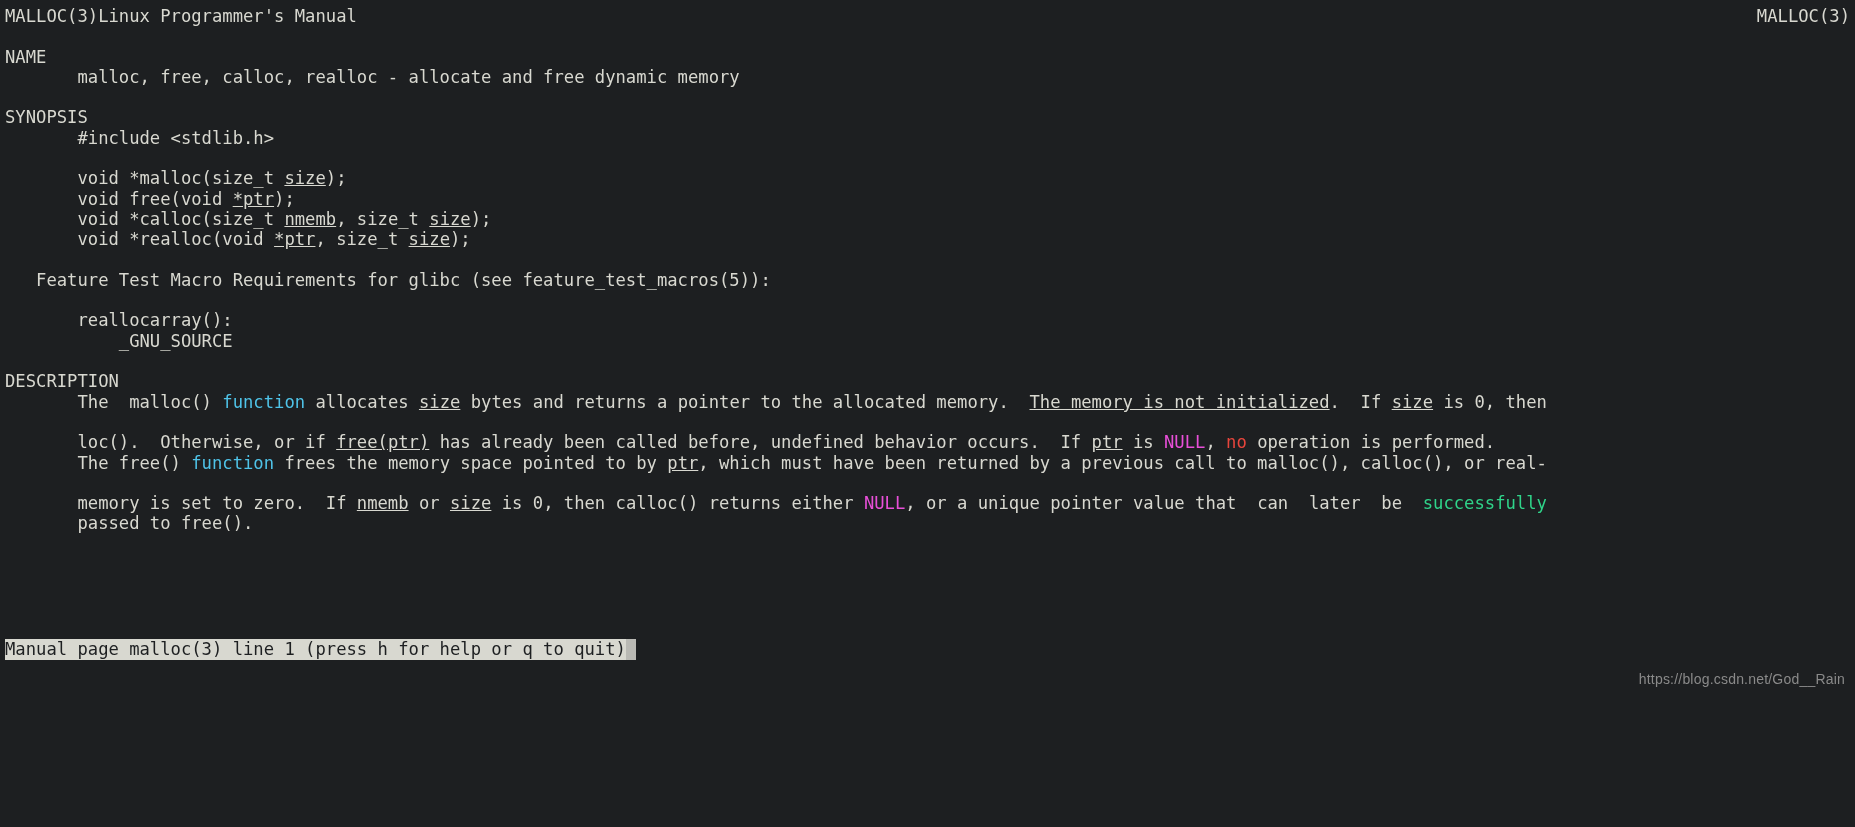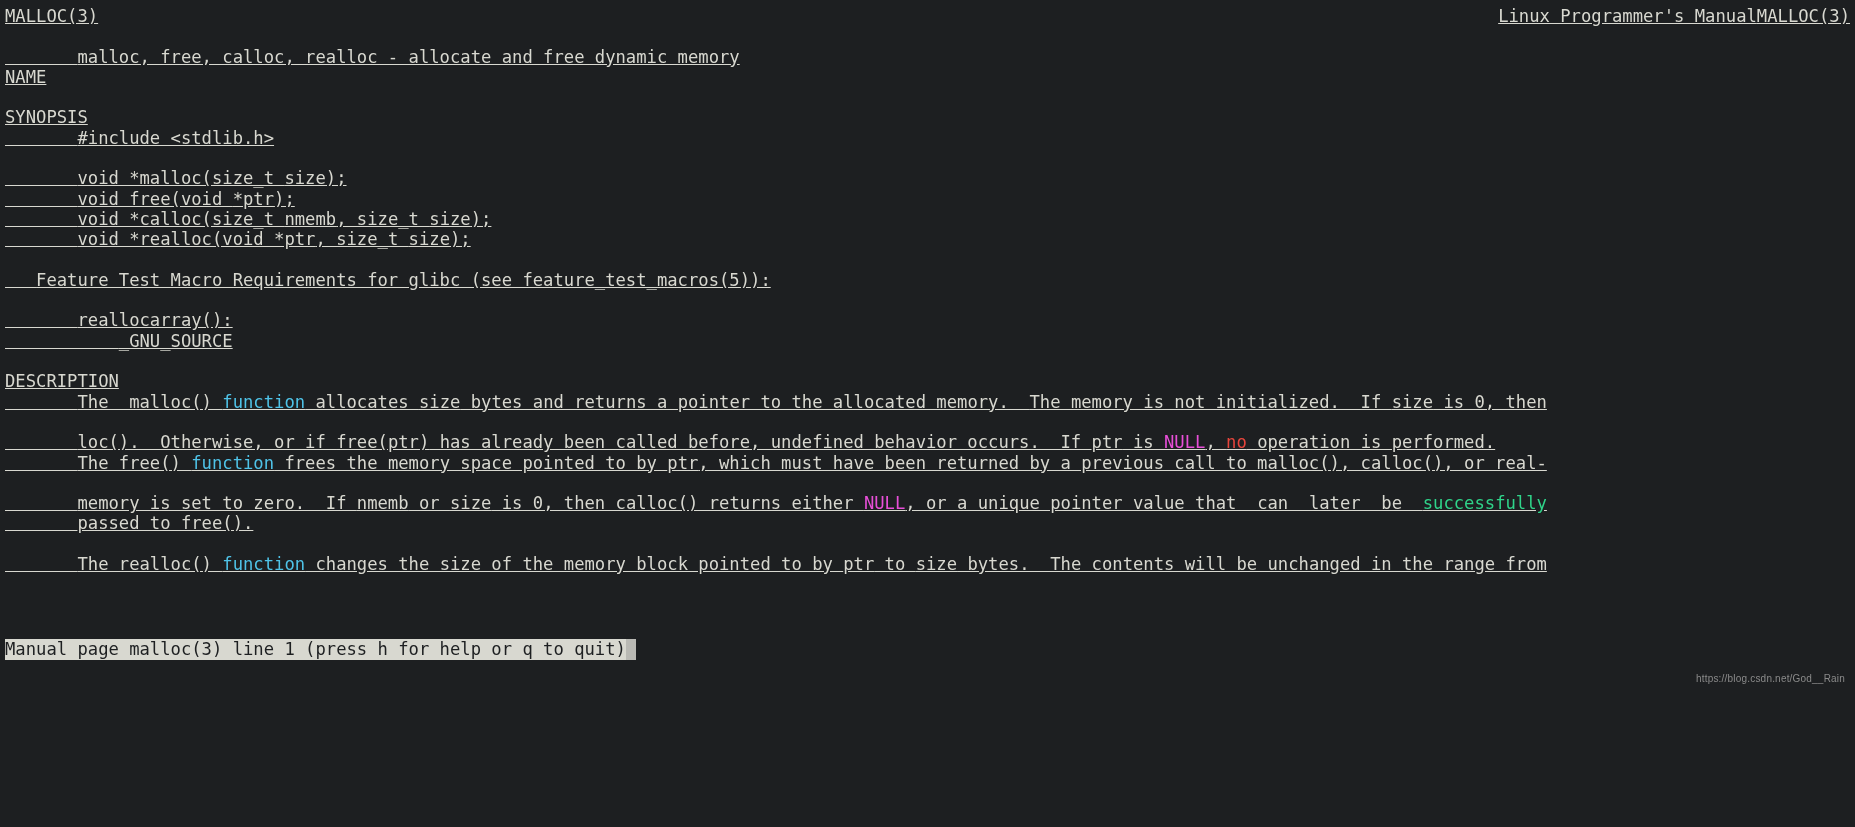--- a/index.html
+++ b/index.html
@@ -12,40 +12,39 @@
     width: 1855px;
     height: 693px;
     background: #1d1f21;
     color: #d8d8d0;
     font-family: "DejaVu Sans Mono", "Liberation Mono", monospace;
     font-size: 17.2px;
     line-height: 20.3px;
     overflow: hidden;
     box-sizing: border-box;
     padding: 6px 0 0 0;
-    text-decoration: underline;
     -webkit-font-smoothing: antialiased;
   }
   .row {
     white-space: pre;
     padding-left: 5px;
     height: 20.3px;
   }
   .blank { height: 20.3px; }
 
   
   .hdr {
     display: flex;
     white-space: pre;
     padding-left: 5px;
     padding-right: 5px;
     height: 20.3px;
   }
   .hdr .left  { flex: 0 0 auto; }
-  .hdr .mid   { flex: 1 1 auto; text-align: right; }
+  .hdr .mid   { flex: 1 1 auto; text-align: left; }
   .hdr .right { flex: 0 0 auto; }
 
   .u   { text-decoration: underline; }
   .cyan    { color: #4fc3e8; }
   .magenta { color: #e84fd8; }
   .green   { color: #2fd48a; }
   .red     { color: #e8453c; }
 
   #statusbar {
     position: absolute;
@@ -65,39 +64,39 @@
     width: 10px;
     background: #b9b9b4;
     color: #b9b9b4;
   }
   #watermark {
     position: absolute;
     right: 10px;
     bottom: 4px;
     color: #8a8a8a;
     font-family: "Liberation Sans", sans-serif;
-    font-size: 10px;
+    font-size: 14px;
     letter-spacing: 0.2px;
   }
 </style>
 </head>
 <body>
 
 <div id="terminal">
 
   <div class="hdr">
     <span class="left">MALLOC(3)</span>
     <span class="mid">Linux Programmer's Manual</span>
     <span class="right">MALLOC(3)</span>
   </div>
 
   <div class="blank"></div>
 
+  <div class="row">NAME</div>
   <div class="row">       <span>malloc, free, calloc, realloc - allocate and free dynamic memory</span></div>
-  <div class="row">NAME</div>
 
   <div class="blank"></div>
 
   <div class="row">SYNOPSIS</div>
   <div class="row">       <span>#include &lt;stdlib.h&gt;</span></div>
 
   <div class="blank"></div>
 
   <div class="row">       <span>void *malloc(size_t </span><span class="u">size</span><span>);</span></div>
 
@@ -123,19 +122,18 @@
 
   <div id="description-body">
       <div class="row">       <span>The  malloc() </span><span class="cyan">function</span><span> allocates </span><span class="u">size</span><span> bytes and returns a pointer to the allocated memory.  </span><span class="u">The memory is not initialized</span><span>.  If </span><span class="u">size</span><span> is 0, then</span></div>
       <div class="blank"></div>
       <div class="row">       <span>loc().  Otherwise, or if </span><span class="u">free(ptr)</span><span> has already been called before, undefined behavior occurs.  If </span><span class="u">ptr</span><span> is </span><span class="magenta">NULL</span><span>, </span><span class="red">no</span><span> operation is performed.</span></div>
       <div class="row">       <span>The free() </span><span class="cyan">function</span><span> frees the memory space pointed to by </span><span class="u">ptr</span><span>, which must have been returned by a previous call to malloc(), calloc(), or real-</span></div>
       <div class="blank"></div>
       <div class="row">       <span>memory is set to zero.  If </span><span class="u">nmemb</span><span> or </span><span class="u">size</span><span> is 0, then calloc() returns either </span><span class="magenta">NULL</span><span>, or a unique pointer value that  can  later  be  </span><span class="green">successfully</span></div>
       <div class="row">       <span>passed to free().</span></div>
       <div class="blank"></div>
-      <div class="row">       <span>The realloc() </span><span class="cyan">function</span><span> changes the size of the memory block pointed to by </span><span class="u">ptr</span><span> to </span><span class="u">size</span><span> bytes.  The contents will be unchanged in the range from</span></div>
     </div>
 
   <div id="statusbar"><span>Manual page malloc(3) line 1 (press h for help or q to quit)</span><span class="cursor"> </span></div>
 
   <div id="watermark">https://blog.csdn.net/God__Rain</div>
 </div>
 
 </body></html>

